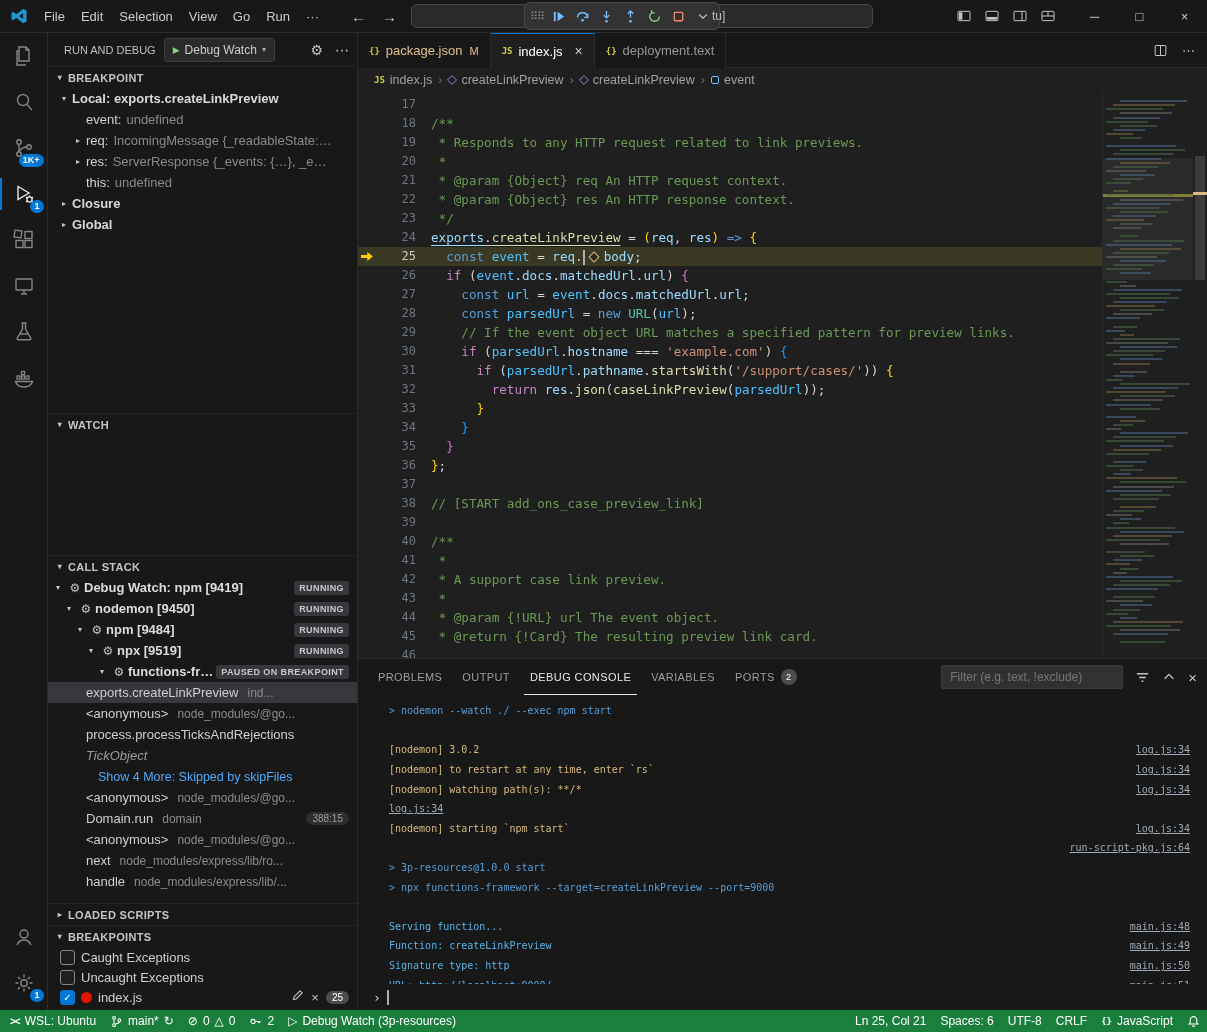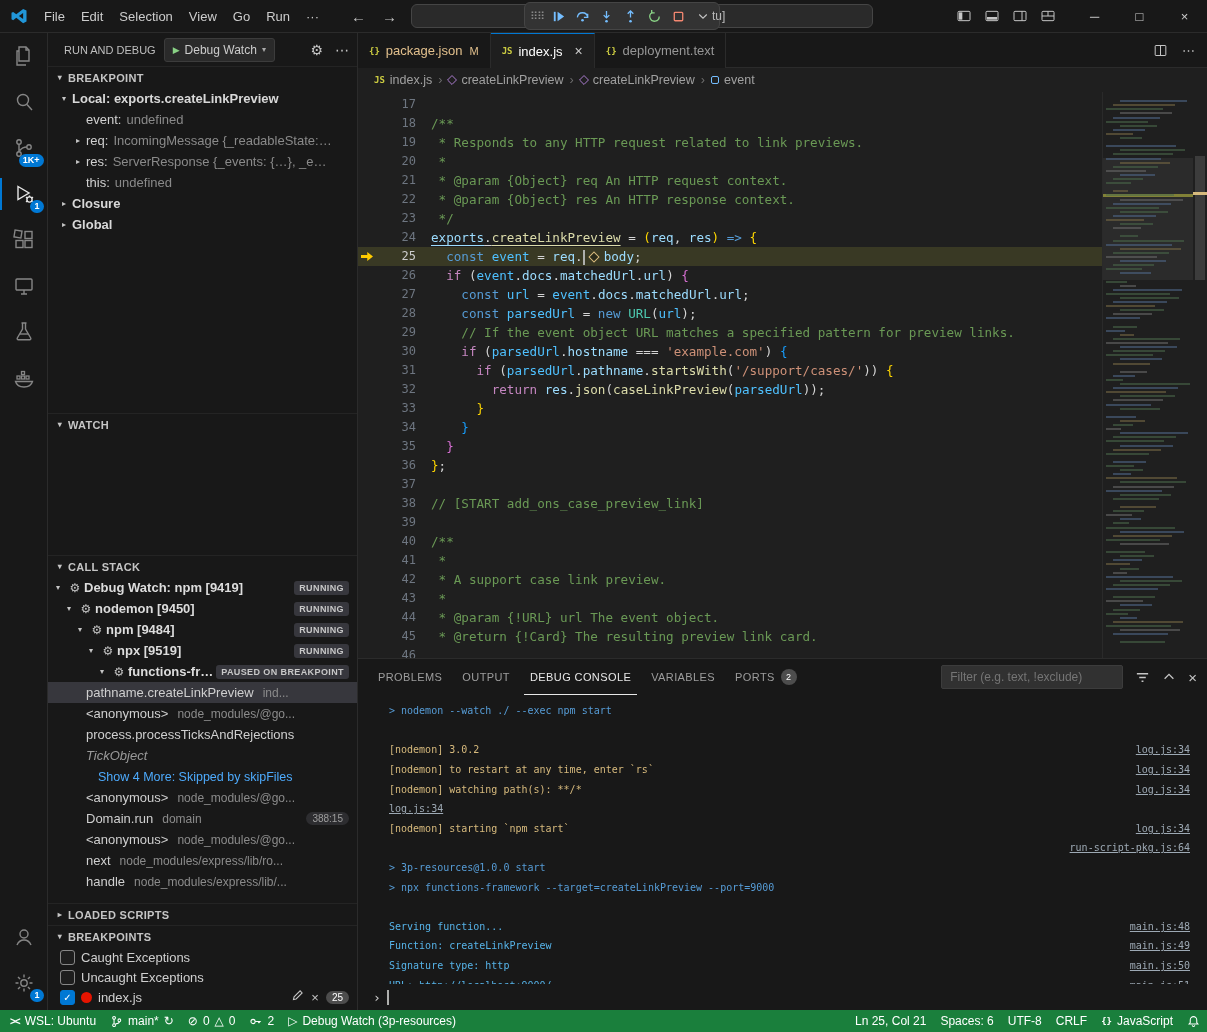--- a/index.html
+++ b/index.html
@@ -388,21 +388,21 @@
               <span class="sess-label">npx [9519]</span>
               <span class="run-badge">RUNNING</span>
             </div>
             <div class="trow" style="padding-left: 46px;">
               <span class="twisty">▾</span>
               <span class="sess-icon">⚙</span>
               <span class="sess-label">functions-fra...</span>
               <span class="run-badge">PAUSED ON BREAKPOINT</span>
             </div>
             <div class="trow frow selected">
-              <span class="fname">pathname.createLinkPreview</span>
+              <span class="fname">exports.createLinkPreview</span>
               <span class="ffile">ind...</span>
             </div>
             <div class="trow frow">
               <span class="fname">&lt;anonymous&gt;</span>
               <span class="ffile">node_modules/@go...</span>
             </div>
             <div class="trow frow">
               <span class="fname">process.processTicksAndRejections</span>
             </div>
             <div class="trow frow">

